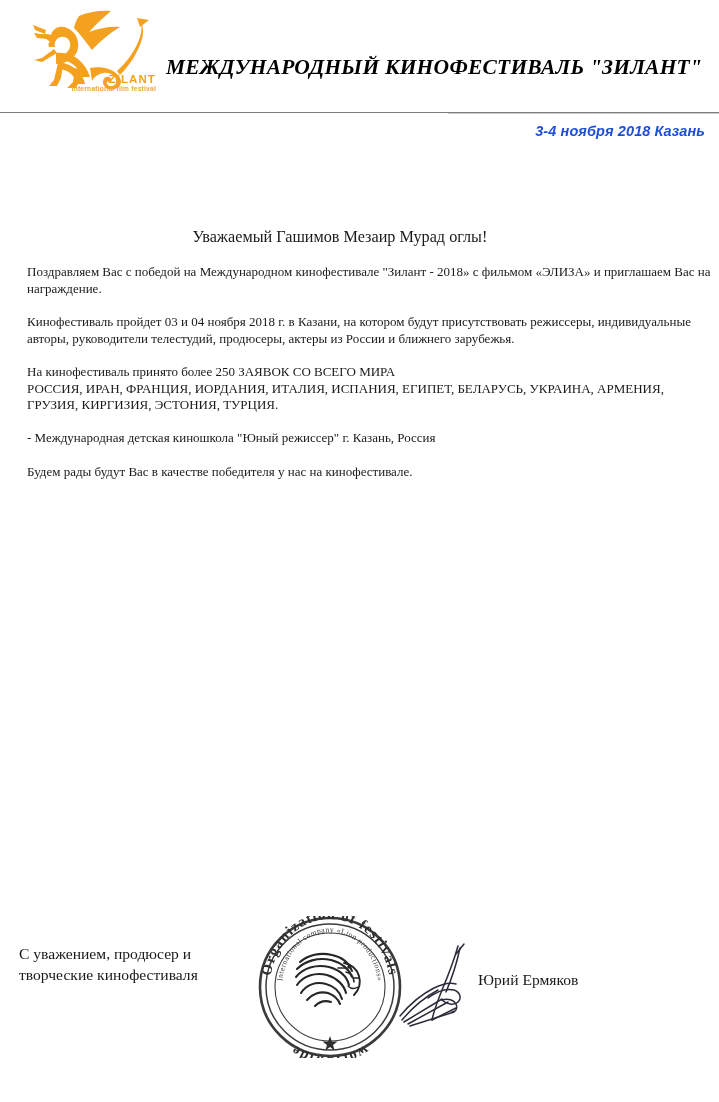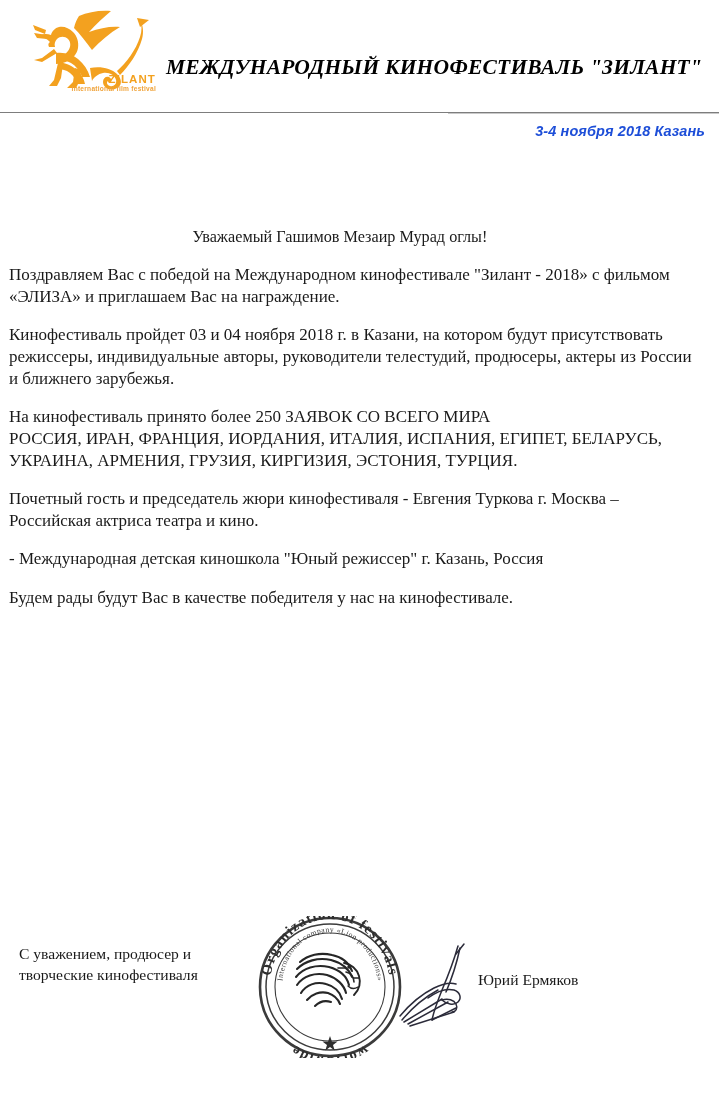--- a/index.html
+++ b/index.html
@@ -115,24 +115,24 @@
     left: 0;
     top: 209px;
     width: 680px;
     text-align: center;
     font-size: 16.2px;
     line-height: 1.30;
     margin-top: 18px;
   }
   .body-copy {
     position: absolute;
-    left: 9px;
+    left: 27px;
     top: 264px;
     width: 684px;
-    font-size: 17px;
+    font-size: 13px;
     line-height: 1.285;
   }
   .body-copy p {
     margin: 0 0 16.5px 0;
   }
   .body-copy p.list-item {
     margin-bottom: 17px;
   }
   .body-copy p.nogap {
     margin-bottom: 0;
@@ -219,21 +219,20 @@
 
 <div class="dateline">3-4 ноября 2018 Казань</div>
 
 <div class="salutation">Уважаемый Гашимов Мезаир Мурад оглы!</div>
 
 <div class="body-copy">
   <p>Поздравляем Вас с победой на Международном кинофестивале "Зилант - 2018» с фильмом «ЭЛИЗА» и  приглашаем Вас на награждение.</p>
   <p>Кинофестиваль пройдет 03 и 04 ноября 2018 г. в Казани, на котором будут присутствовать режиссеры, индивидуальные авторы, руководители телестудий, продюсеры, актеры из России и ближнего зарубежья.</p>
   <p style="white-space:pre-line">На кинофестиваль принято более 250 ЗАЯВОК СО ВСЕГО МИРА
 РОССИЯ, ИРАН, ФРАНЦИЯ, ИОРДАНИЯ, ИТАЛИЯ, ИСПАНИЯ, ЕГИПЕТ, БЕЛАРУСЬ, УКРАИНА, АРМЕНИЯ, ГРУЗИЯ, КИРГИЗИЯ, ЭСТОНИЯ, ТУРЦИЯ.</p>
-  <p>Почетный гость и председатель жюри кинофестиваля - Евгения Туркова г. Москва – Российская актриса театра и кино.</p>
   <p class="list-item">- Международная детская киношкола "Юный режиссер" г. Казань, Россия</p>
   <p class="nogap">Будем рады будут Вас в качестве победителя у нас на кинофестивале.</p>
 </div>
 
 <div class="sig-area">
 
   <div class="sig-text">
     <div>С уважением, продюсер и</div>
     <div>творческие кинофестиваля</div>
   </div>

